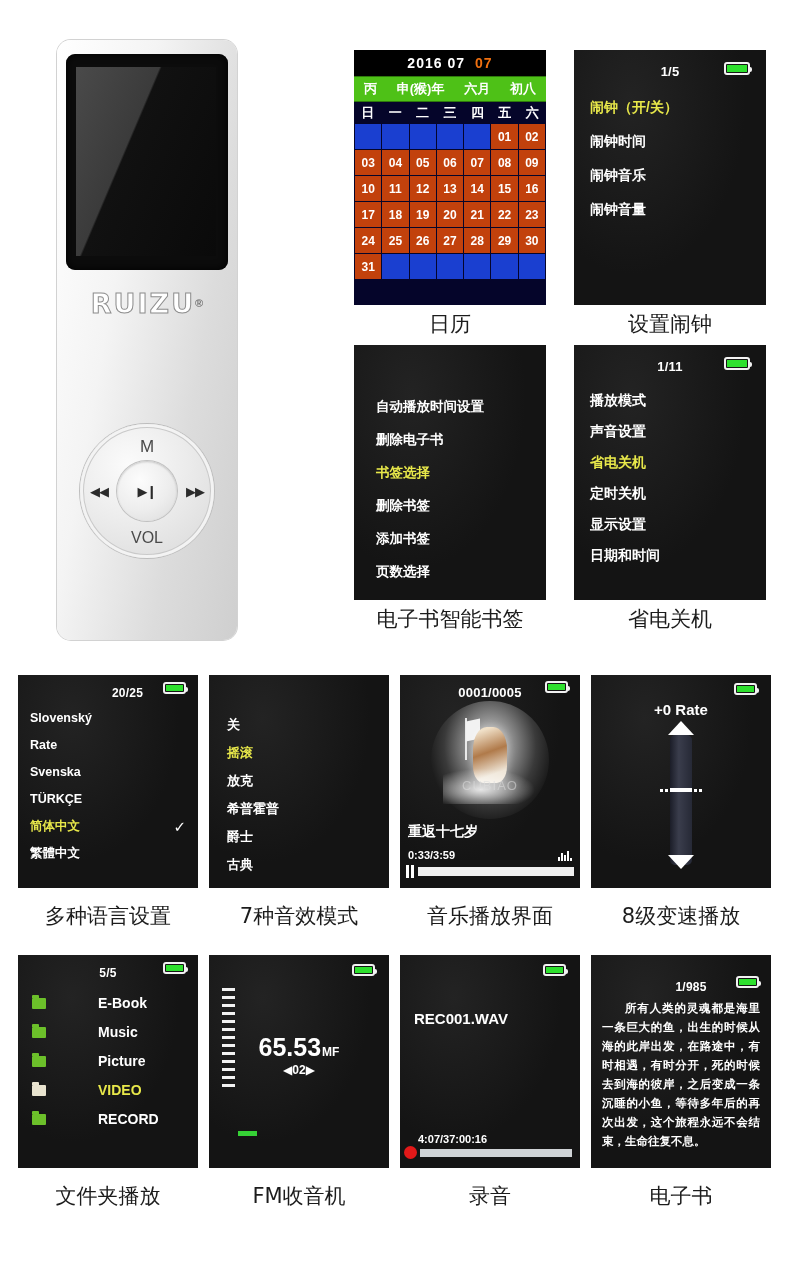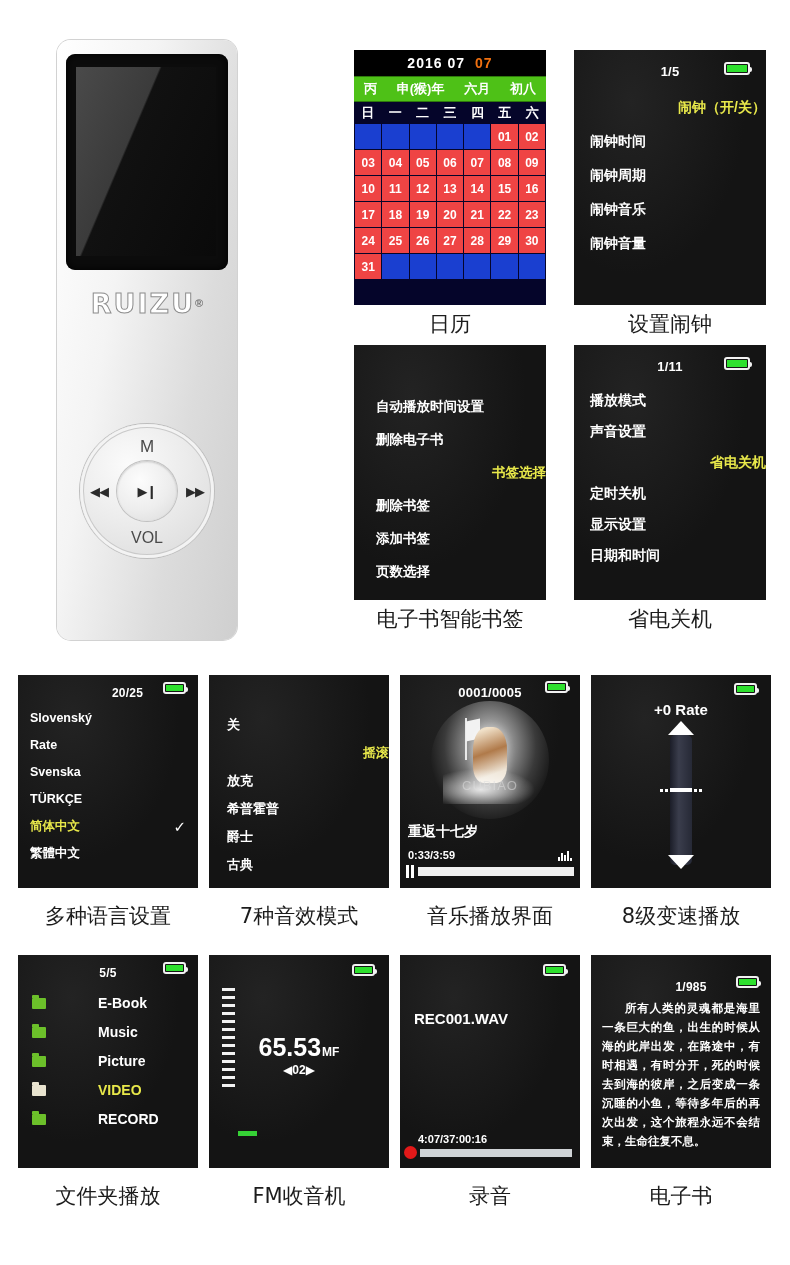--- a/index.html
+++ b/index.html
@@ -43,21 +43,21 @@
     width:3px;height:5px;background:#f2f2f2;border-radius:0 2px 2px 0;
   }
   .battery i{display:block;width:100%;height:100%;background:#2ee02e;}
 
   .menu-list{position:absolute;left:0;right:0;}
   .menu-item{
     color:#ffffff;
     font-weight:bold;
     white-space:nowrap;
   }
-  .menu-item.sel{color:#e8e84a;text-align:right;}
+  .menu-item.sel{color:#e8e84a;}
 
   
   #cal{left:354px;top:50px;width:192px;height:255px;background:#05052a;}
   .cal-title{
     height:26px;display:flex;align-items:center;justify-content:center;
     background:#000000;color:#ffffff;font-size:14px;font-weight:bold;letter-spacing:1px;
   }
   .cal-title .hl{color:#f07010;margin-left:5px;}
   .cal-title .seg{margin-right:5px;}
   .cal-lunar{
@@ -72,21 +72,21 @@
   }
   .cal-dow span{
     display:flex;align-items:center;justify-content:center;
     color:#ffffff;font-size:13px;font-weight:bold;
   }
   .cal-grid{
     display:grid;grid-template-columns:repeat(7,1fr);
     gap:1px;padding:0 1px 1px 1px;
   }
   .cal-cell{
-    height:25px;background:#ef4444;
+    height:25px;background:#c2410c;
     display:flex;align-items:center;justify-content:center;
     color:#ffffff;font-size:12px;font-weight:bold;
   }
   .cal-cell.empty{background:#1a3fd0;}
 
   
   .caption{
     position:absolute;
     text-align:center;
     color:#1c1c1c;
@@ -340,21 +340,20 @@
   <div class="screen noise" style="left:574px;top:50px;width:192px;height:255px;">
     <div class="statusbar" style="top:10px;">
       <span class="sb-count" style="font-size:13px;">1/5</span>
       <span class="battery" style="right:16px;top:2px;">
           <i></i>
         </span>
     </div>
     <div class="menu-list" id="alarm-list" style="top:40px;left:16px;font-size:14px;line-height:34px;">
         <div class="menu-item sel">闹钟（开/关）</div>
         <div class="menu-item">闹钟时间</div>
-        <div class="menu-item">闹钟周期</div>
         <div class="menu-item">闹钟音乐</div>
         <div class="menu-item">闹钟音量</div>
       </div>
   </div>
   <div class="caption" style="left:574px;top:310px;width:192px;">设置闹钟</div>
 
   <div class="screen noise" style="left:354px;top:345px;width:192px;height:255px;">
     <div class="menu-list" id="bookmark-list" style="top:45px;left:22px;font-size:13.5px;line-height:33px;">
         <div class="menu-item">自动播放时间设置</div>
         <div class="menu-item">删除电子书</div>

